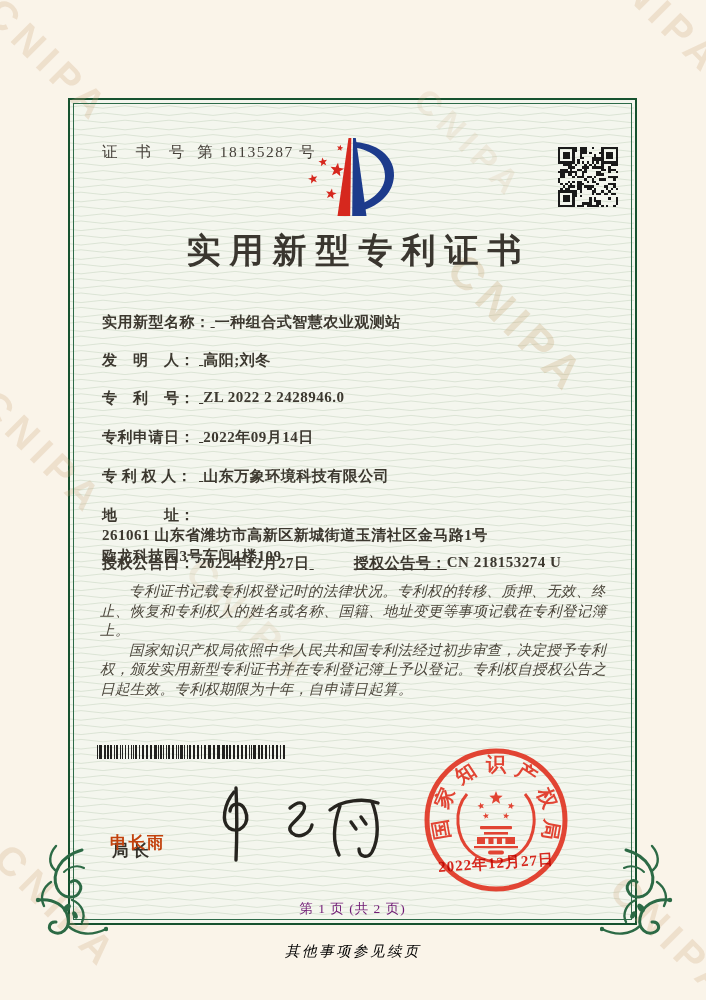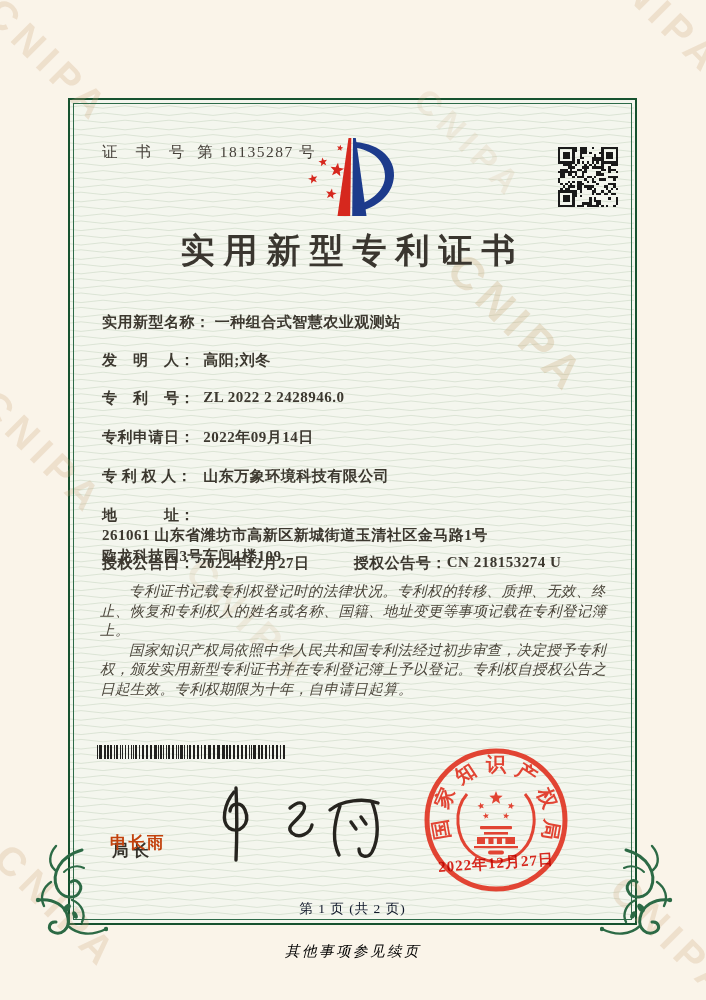--- a/index.html
+++ b/index.html
@@ -41,24 +41,24 @@
   .flourish.fl-left{left:20px;top:842px;}
   .flourish.fl-right{left:600px;top:842px;transform:scaleX(-1);}
   
   .cert-no{position:absolute;left:32px;top:42px;font-size:15.5px;color:#46413a;}
   .cert-no .lab{letter-spacing:7px;margin-right:6px;}
   .cert-no .val{letter-spacing:1.5px;}
   .logo{position:absolute;left:222px;top:30px;}
   .qr{position:absolute;left:488px;top:47px;}
   .cert-title{
     position:absolute;left:0;top:128px;width:100%;text-align:center;
-    font-size:34px;font-weight:700;letter-spacing:9px;color:#3a362f;
+    font-size:34px;font-weight:700;letter-spacing:9px;color:#3a362f;padding-left:6px;
   }
   
-  .field-row{position:absolute;left:32px;font-size:15px;font-weight:600;color:#3c382f;letter-spacing:0.5px;}
+  .field-row{position:absolute;left:32px;font-size:15px;font-weight:600;color:#3c382f;letter-spacing:0.5px;text-decoration:underline;}
   .flabel{display:inline-block;min-width:97px;vertical-align:top;}
   .fvalue{display:inline-block;vertical-align:top;letter-spacing:0.5px;}
   .r1{top:213px;} .r2{top:251px;} .r3{top:289px;} .r4{top:328px;}
   .r5{top:367px;} .r6{top:406px;} .r7{top:454px;}
   .r6 .fvalue{white-space:pre-line;width:440px;line-height:21px;}
   .r7 .pair2{margin-left:40px;}
   
   .body-text{
     position:absolute;left:30px;top:482px;width:518px;
     font-size:14.5px;line-height:19.5px;font-style:italic;color:#4b463b;letter-spacing:0.4px;
@@ -68,21 +68,21 @@
   .barcode{position:absolute;left:27px;top:645px;}
   .sig-title{position:absolute;left:42px;top:696px;font-size:16.5px;font-weight:600;letter-spacing:4px;color:#35322b;margin-top:44px;}
   .sig-name{position:absolute;left:40px;top:732px;font-size:16.5px;font-weight:600;letter-spacing:2px;color:#c2410c;}
   .sig-script{position:absolute;left:132px;top:678px;}
   .seal{position:absolute;left:352px;top:646px;z-index:30;opacity:0.93;mix-blend-mode:multiply;}
   .seal-date{
     position:absolute;left:352px;top:754px;width:148px;text-align:center;z-index:31;
     color:#d6281e;font-size:15px;font-weight:700;letter-spacing:1px;transform:rotate(-4deg);
     mix-blend-mode:multiply;
   }
-  .page-no{position:absolute;left:0;top:800px;width:100%;text-align:center;font-size:13.5px;letter-spacing:1px;color:#0f172a;}
+  .page-no{position:absolute;left:0;top:800px;width:100%;text-align:center;font-size:13.5px;letter-spacing:1px;color:#701a75;}
   .continuation{
     position:absolute;left:0;top:942px;width:100%;text-align:center;
     font-size:14.5px;font-style:italic;letter-spacing:2.5px;color:#000000;z-index:2;
   }
   svg{display:block;}
 </style>
 </head>
 <body>
 
 <span class="wm md w1">CNIPA</span>

